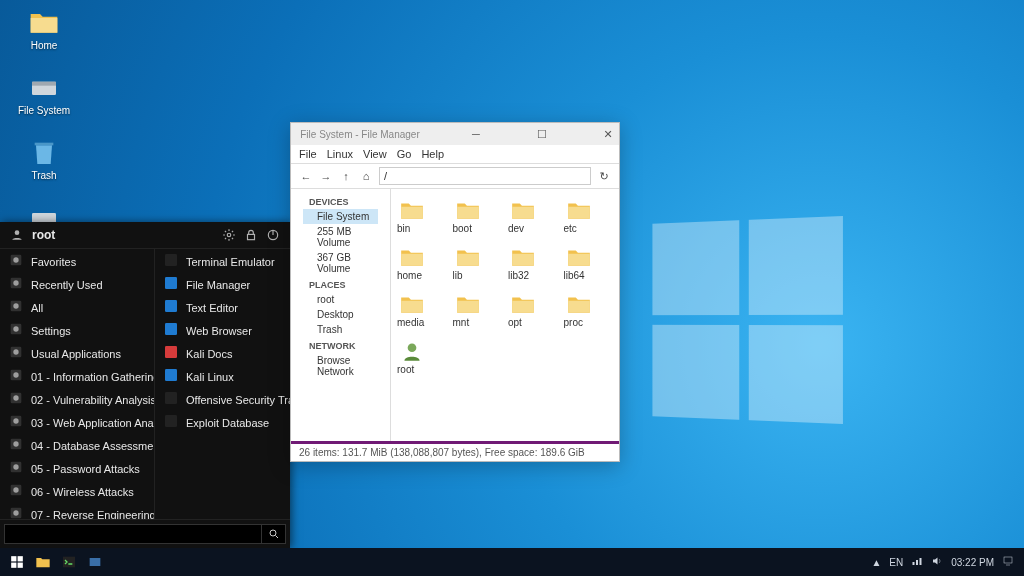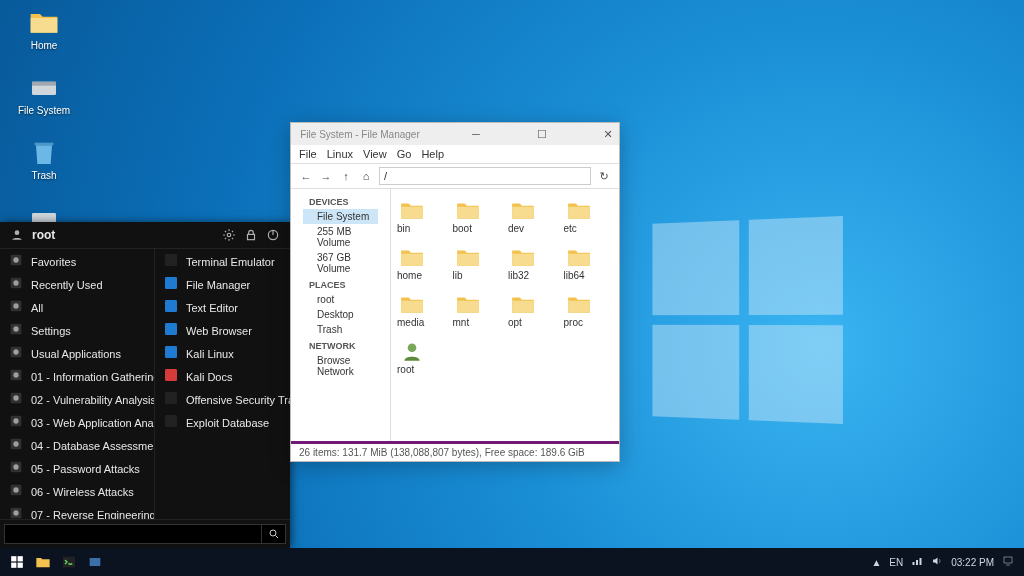--- a/index.html
+++ b/index.html
@@ -262,34 +262,34 @@
         </div>
         <div class="mi">
           <span class="ic" style="color:#1f7bd1">
             <svg viewBox="0 0 24 24">
               <rect x="3" y="3" width="18" height="18" rx="2" fill="currentColor"></rect>
             </svg>
           </span>
           <span>Web Browser</span>
         </div>
         <div class="mi">
+          <span class="ic" style="color:#d63b3b">
+            <svg viewBox="0 0 24 24">
+              <rect x="3" y="3" width="18" height="18" rx="2" fill="currentColor"></rect>
+            </svg>
+          </span>
+          <span>Kali Docs</span>
+        </div>
+        <div class="mi">
           <span class="ic" style="color:#1f7bd1">
             <svg viewBox="0 0 24 24">
               <rect x="3" y="3" width="18" height="18" rx="2" fill="currentColor"></rect>
             </svg>
           </span>
           <span>Kali Linux</span>
-        </div>
-        <div class="mi">
-          <span class="ic" style="color:#d63b3b">
-            <svg viewBox="0 0 24 24">
-              <rect x="3" y="3" width="18" height="18" rx="2" fill="currentColor"></rect>
-            </svg>
-          </span>
-          <span>Kali Docs</span>
         </div>
         <div class="mi">
           <span class="ic" style="color:#222">
             <svg viewBox="0 0 24 24">
               <rect x="3" y="3" width="18" height="18" rx="2" fill="currentColor"></rect>
             </svg>
           </span>
           <span>Offensive Security Trai...</span>
         </div>
         <div class="mi">

